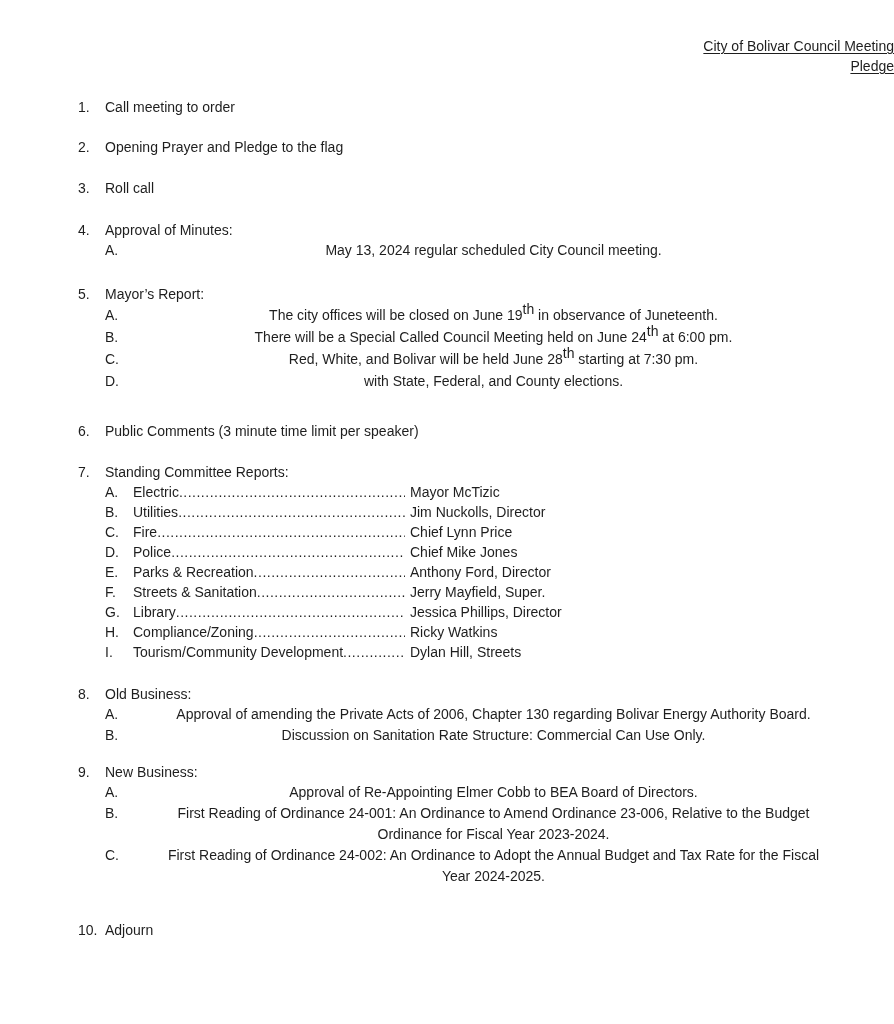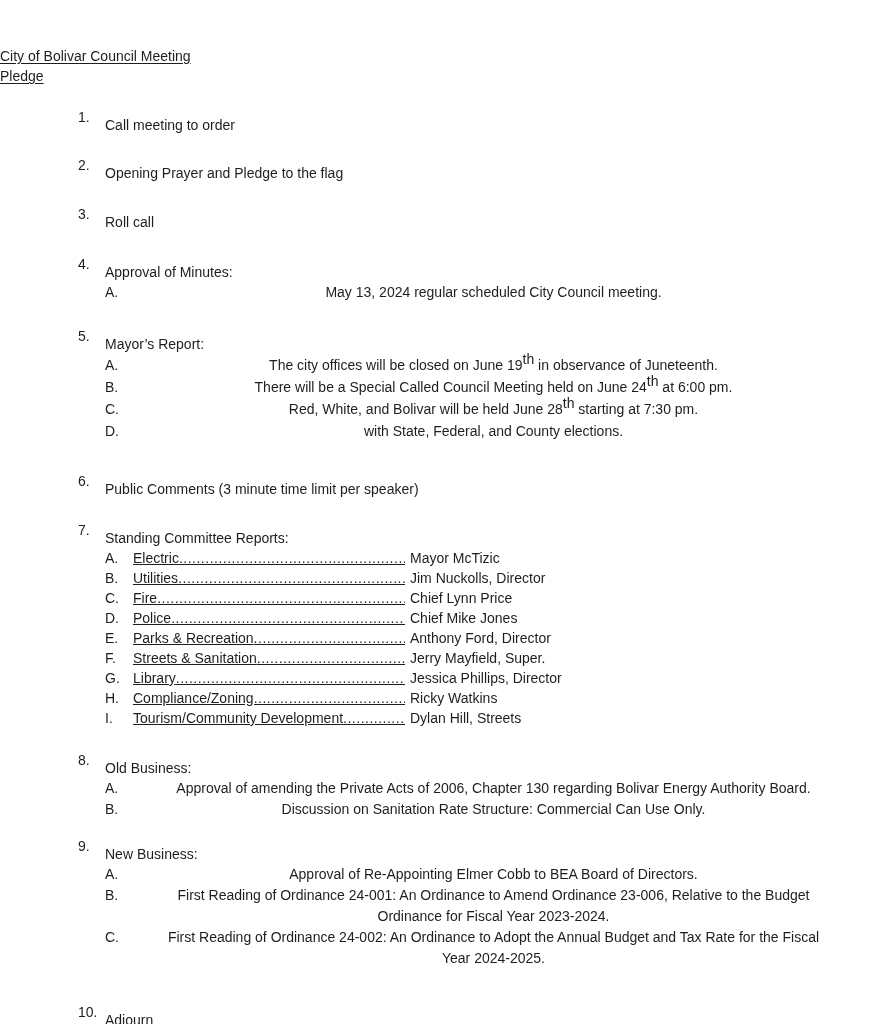--- a/index.html
+++ b/index.html
@@ -8,37 +8,37 @@
     width: 894px;
     height: 1024px;
     background: #ffffff;
     overflow: hidden;
     box-sizing: border-box;
     font-family: "Liberation Sans", sans-serif;
     font-size: 14px;
     line-height: 20px;
     color: #1e1e1e;
   }
-  .title-block { padding-top: 46px; text-align: left; }
+  .title-block { padding-top: 36px; text-align: right; }
   .title-line { text-decoration: underline; text-underline-offset: 2px; }
 
   .agenda { margin: 21px 40px 0 78px; }
 
   .item { display: flex; }
   .num { flex: 0 0 27px; }
-  .item-content { flex: 1; min-width: 0; margin-top: 8px; }
+  .item-content { flex: 1; min-width: 0; }
 
   .sub { display: flex; line-height: 21px; }
   .subs-22 .sub { line-height: 22px; }
   .letter { flex: 0 0 28px; }
   .sub-text { flex: 1; min-width: 0; text-align: center; }
   .hard-line { white-space: nowrap; }
 
   .report-row { display: flex; line-height: 20px; }
-  .report-left { flex: 0 0 272px; display: flex; overflow: hidden; text-decoration: underline; }
+  .report-left { flex: 0 0 272px; display: flex; overflow: hidden; }
   .report-label { white-space: nowrap; }
   .report-leader {
     flex: 1 1 auto;
     min-width: 0;
     overflow: hidden;
     white-space: nowrap;
     letter-spacing: 0.5px;
   }
   .report-name { white-space: nowrap; padding-left: 5px; }
 

